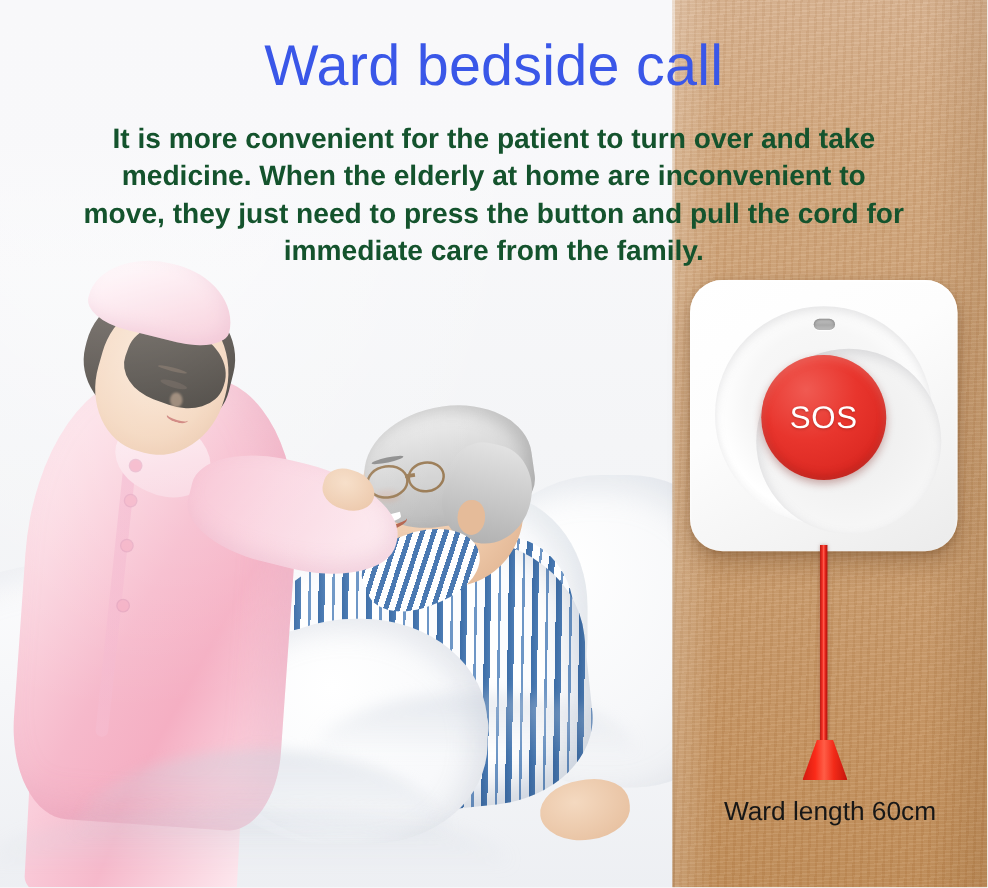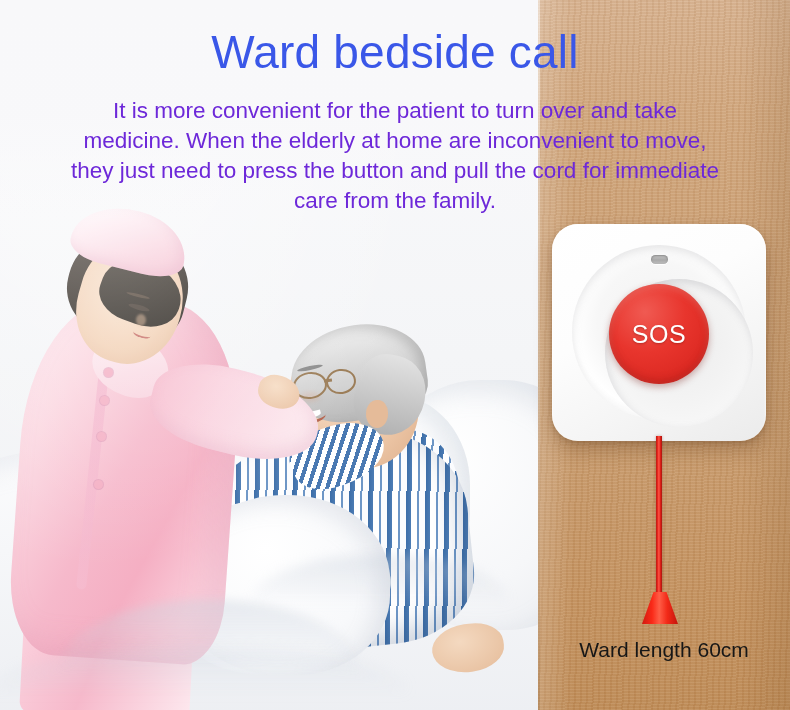--- a/index.html
+++ b/index.html
@@ -151,21 +151,21 @@
   .photo-top-fade { position:absolute; left:0; top:0; width:545px; height:220px; background:linear-gradient(to bottom, #f8f8fa 0%, rgba(248,248,250,.96) 52%, rgba(248,248,250,0) 100%); pointer-events:none; }
 
   
   .title {
     position:absolute; left:0; top:26px; width:790px; text-align:center;
     font-size:46px; line-height:52px; color:#3a57e8; font-weight:400;
     letter-spacing:.2px;
   }
   .desc {
     position:absolute; left:62px; top:96px; width:666px; text-align:center;
-    font-size:22.5px; line-height:30px; color:#6d28d9; font-weight:400;
+    font-size:22.5px; line-height:30px; color:#14532d; font-weight:700;
   }
 
   
   .device {
     position:absolute; left:552px; top:224px; width:214px; height:217px;
     border-radius:26px;
     background:linear-gradient(150deg,#ffffff 0%,#fdfdfd 40%,#f4f4f4 72%,#ebebeb 100%);
     box-shadow:
       0 10px 18px rgba(90,55,25,.28),
       0 2px 5px rgba(90,55,25,.22),

